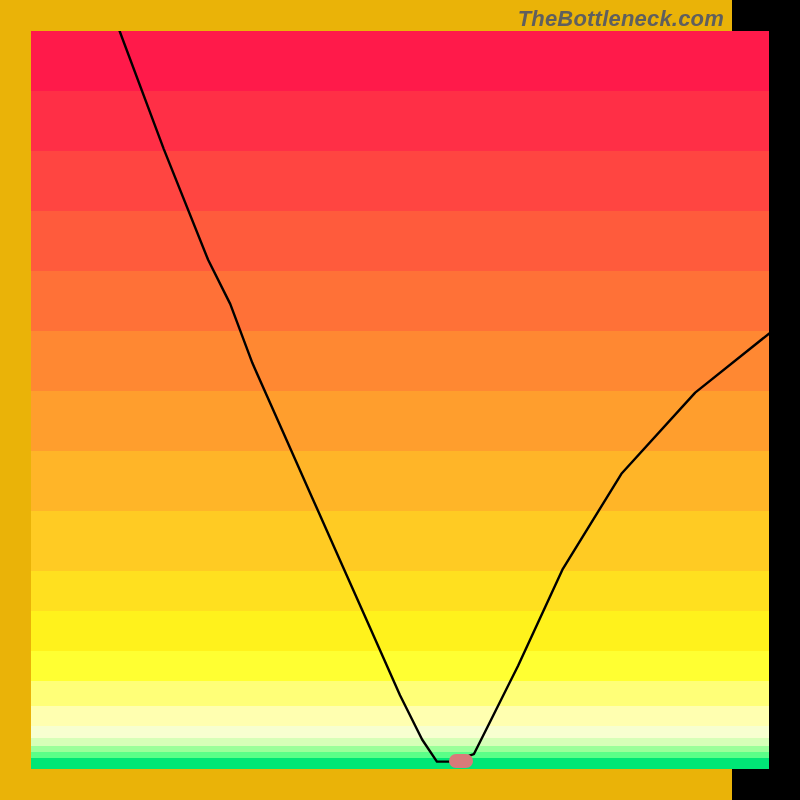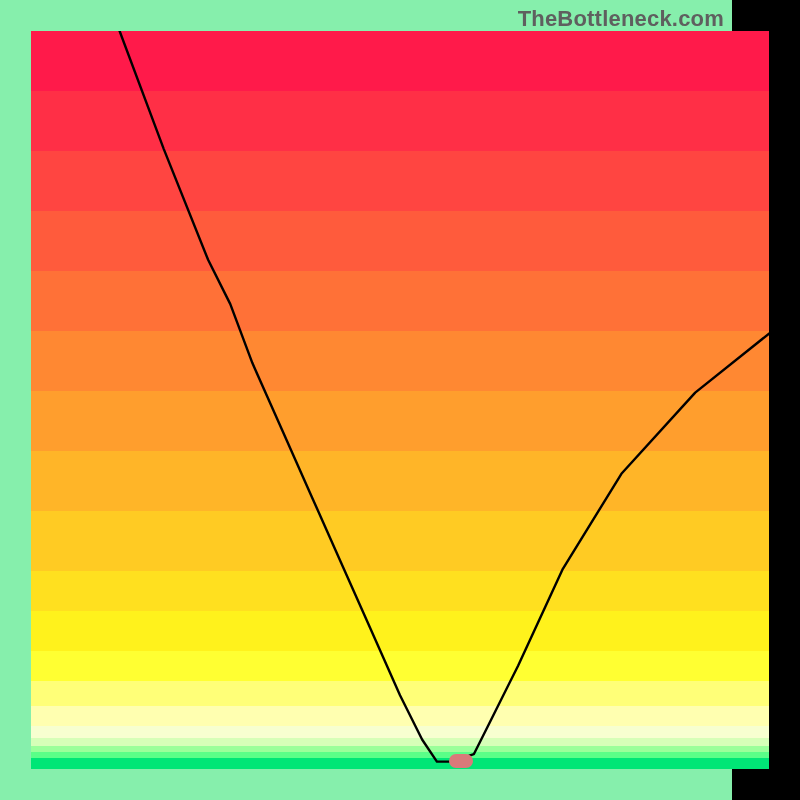--- a/index.html
+++ b/index.html
@@ -7,21 +7,22 @@
     padding: 0;
     width: 800px;
     height: 800px;
     background: #000;
     overflow: hidden;
   }
   .frame {
     position: relative;
     width: 732px;
     height: 800px;
-    background: #86efac;
+    background: #eab308;
+    font-style: italic;
   }
   .plot-area {
     position: absolute;
     left: 31px;
     top: 31px;
     width: 738px;
     height: 738px;
     
   }
   .band {

